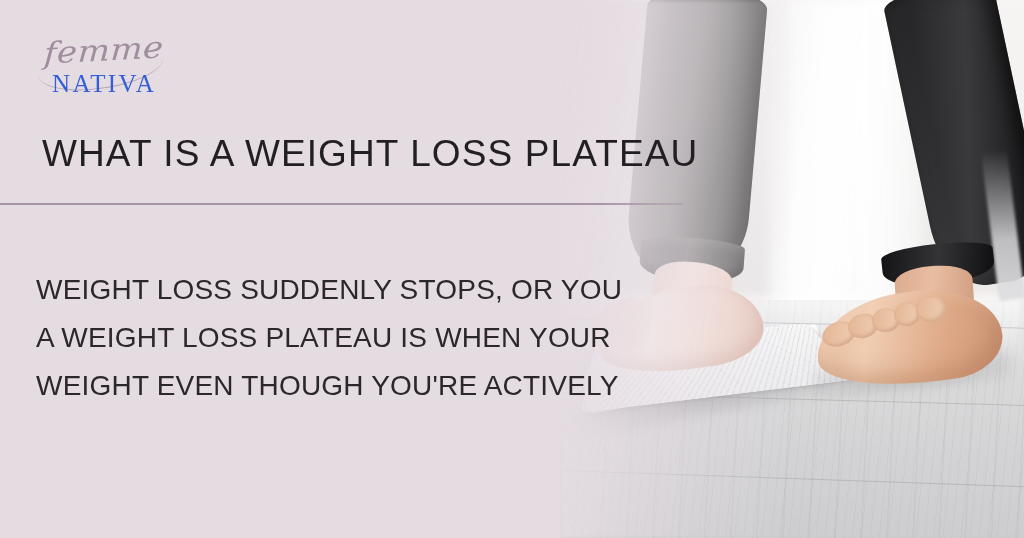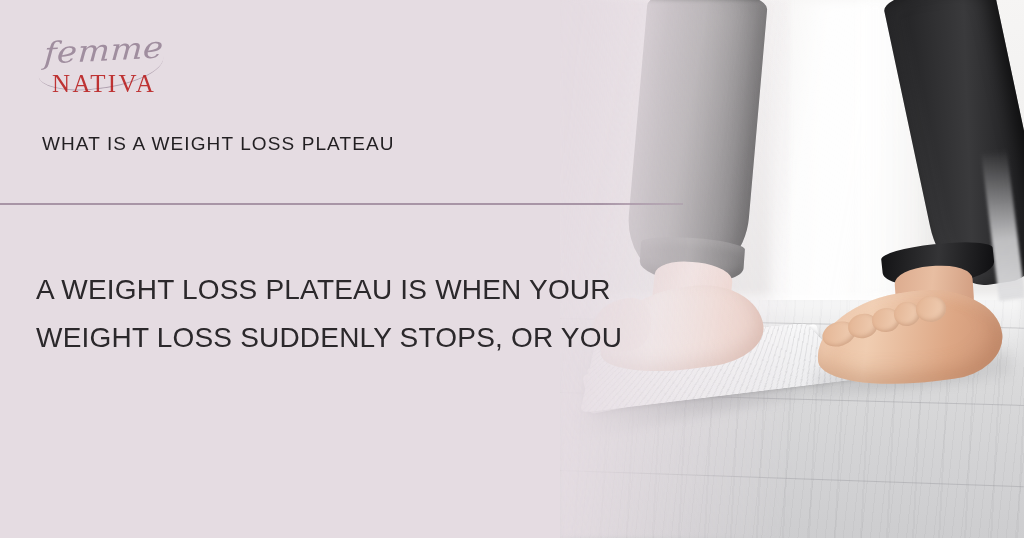--- a/index.html
+++ b/index.html
@@ -292,30 +292,30 @@
     opacity: 0.75;
   }
   .logo-name {
     position: absolute;
     left: 16px;
     top: 40px;
     font-family: "Liberation Serif", serif;
     font-size: 25px;
     font-weight: 400;
     letter-spacing: 2.4px;
-    color: #b91c1c;
+    color: #1d4ed8;
     opacity: 0.88;
   }
 
   .headline {
     position: absolute;
     left: 42px;
     top: 133px;
     font-family: "Liberation Sans", sans-serif;
-    font-size: 19px;
+    font-size: 37px;
     font-weight: 400;
     letter-spacing: 1.1px;
     color: #221f22;
     white-space: nowrap;
     text-align: right;
   }
 
   .divider {
     position: absolute;
     left: 0;
@@ -389,17 +389,18 @@
     <div class="logo-script">femme</div>
     <div class="logo-swash"></div>
     <div class="logo-name">NATIVA</div>
   </div>
 
   <div class="headline">WHAT IS A WEIGHT LOSS PLATEAU</div>
 
   <div class="divider"></div>
 
   <div class="body-copy">
+    <span class="ln">WEIGHT LOSS SUDDENLY STOPS, OR YOU</span>
     <span class="ln">A WEIGHT LOSS PLATEAU IS WHEN YOUR</span>
-    <span class="ln">WEIGHT LOSS SUDDENLY STOPS, OR YOU</span>
+    <span class="ln">WEIGHT EVEN THOUGH YOU'RE ACTIVELY</span>
   </div>
 
 </div>
 
 </body></html>

